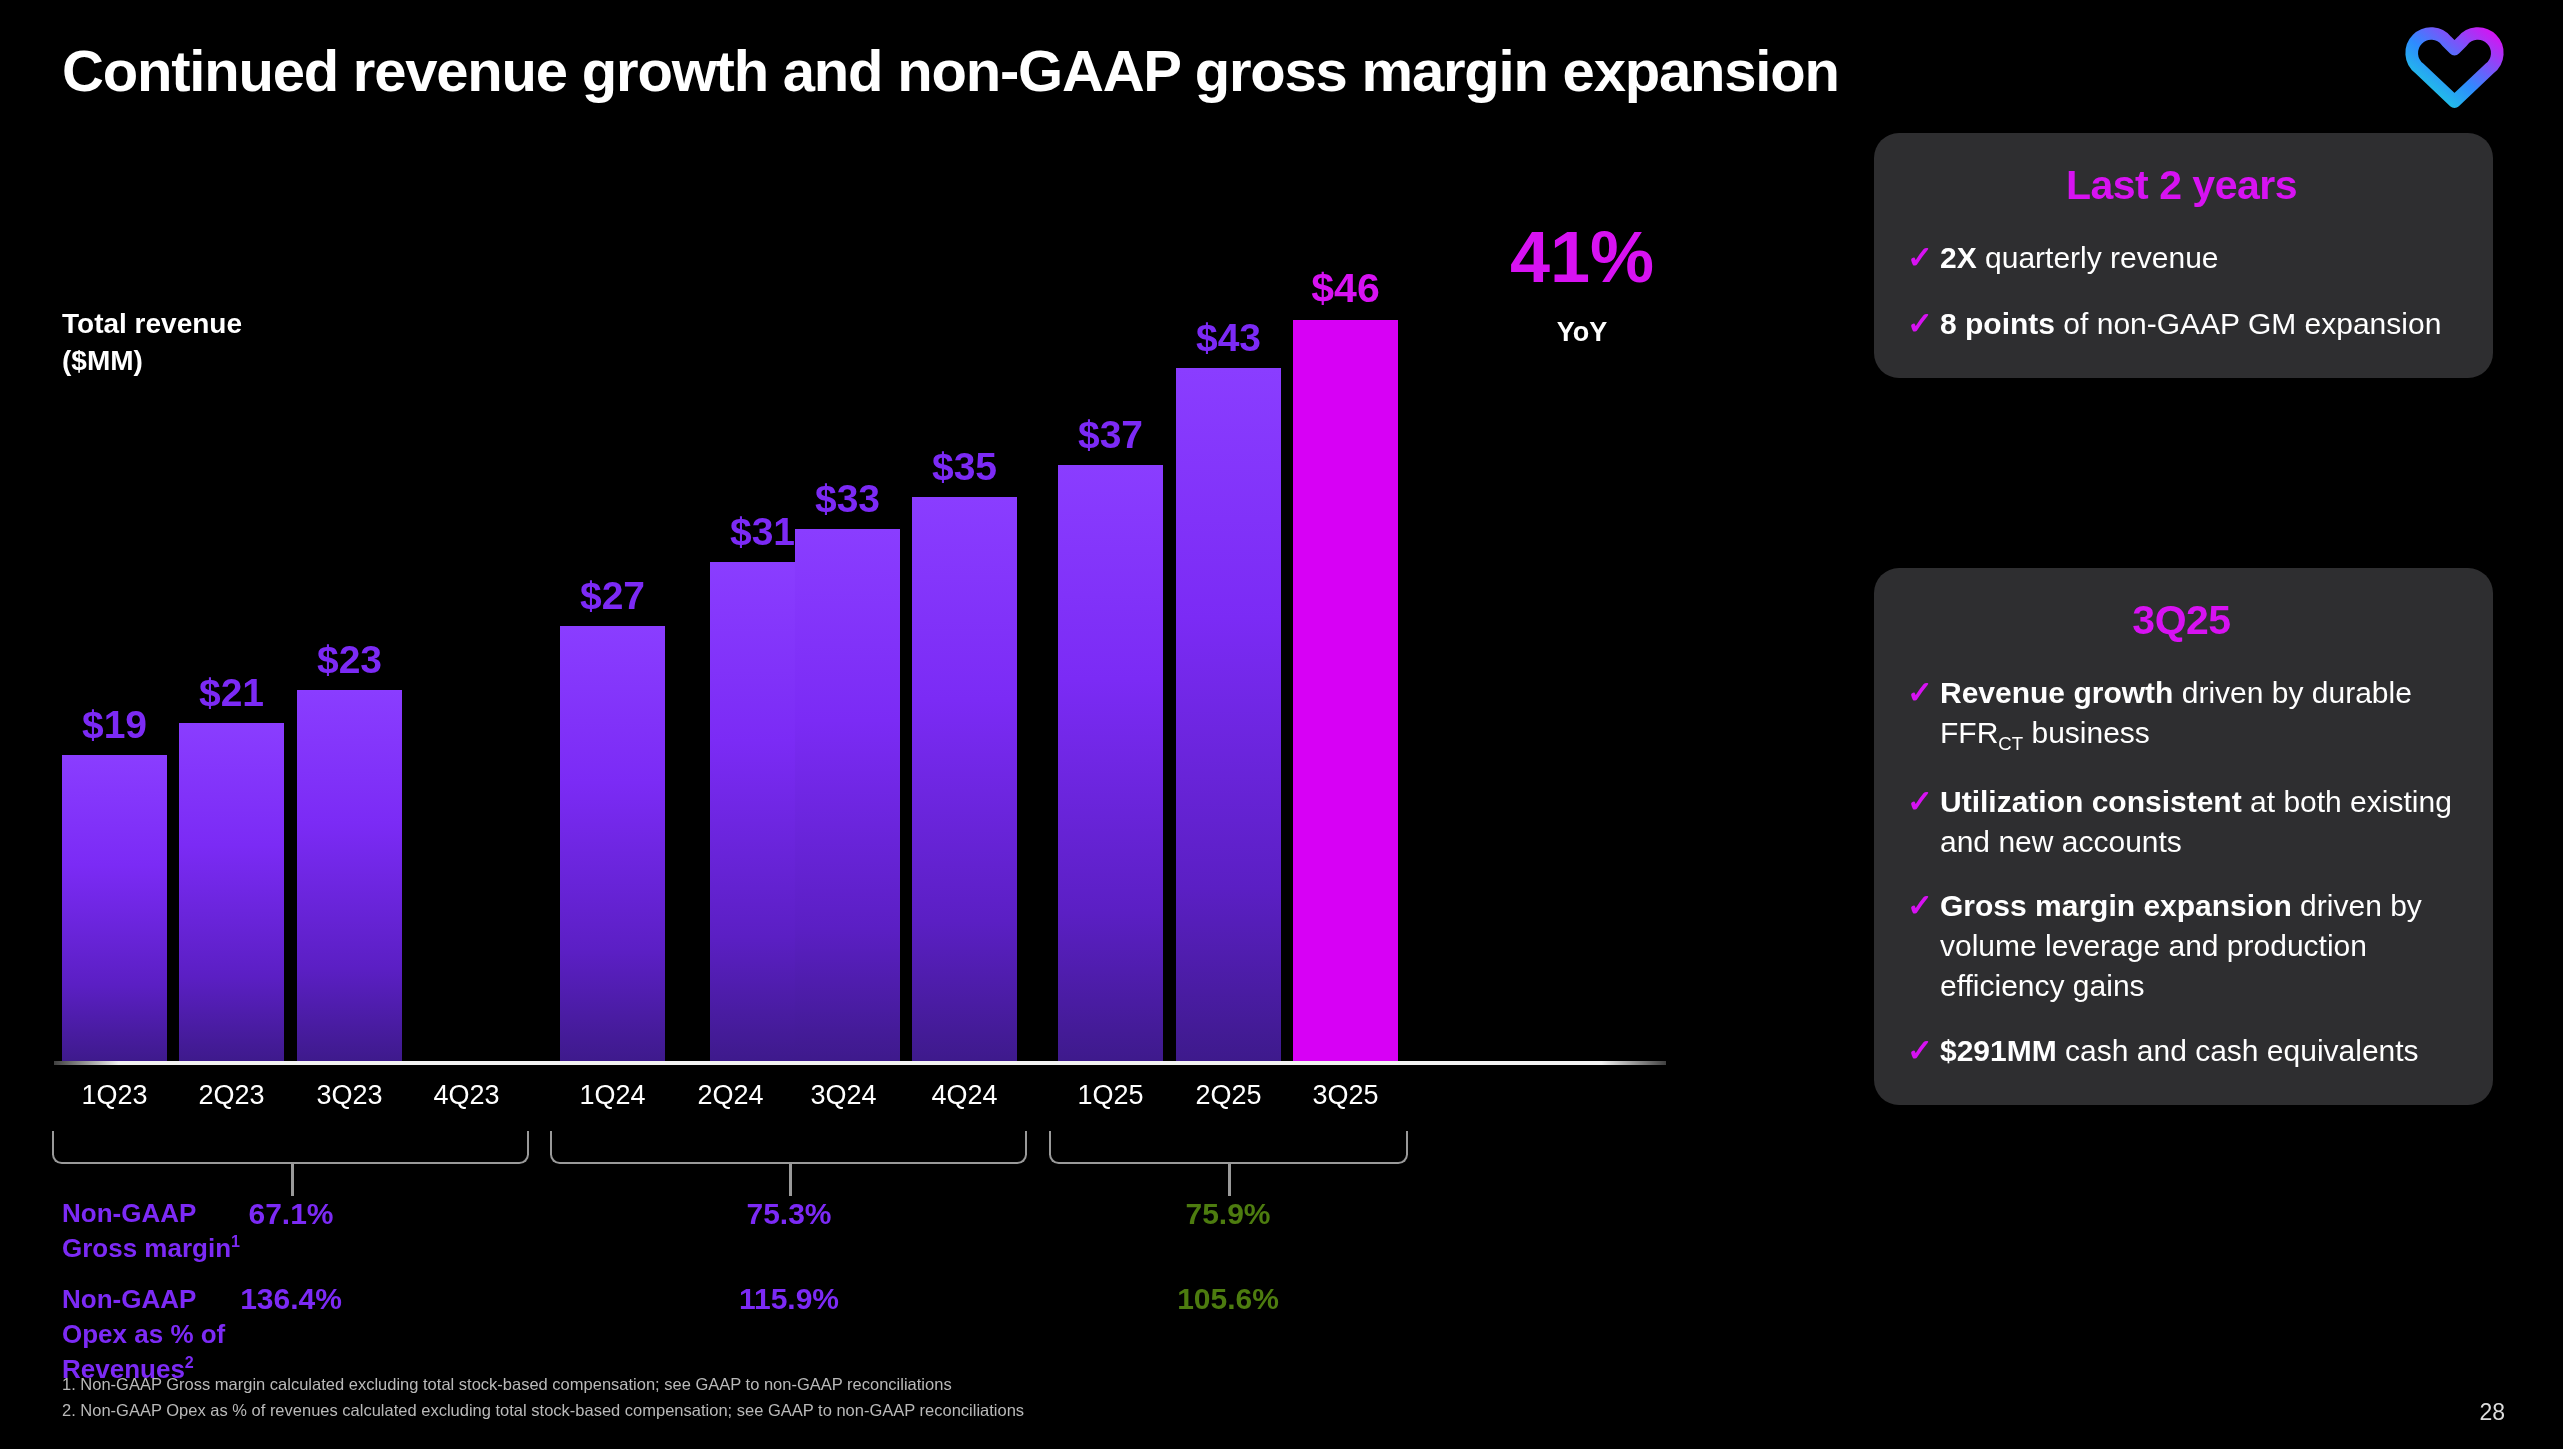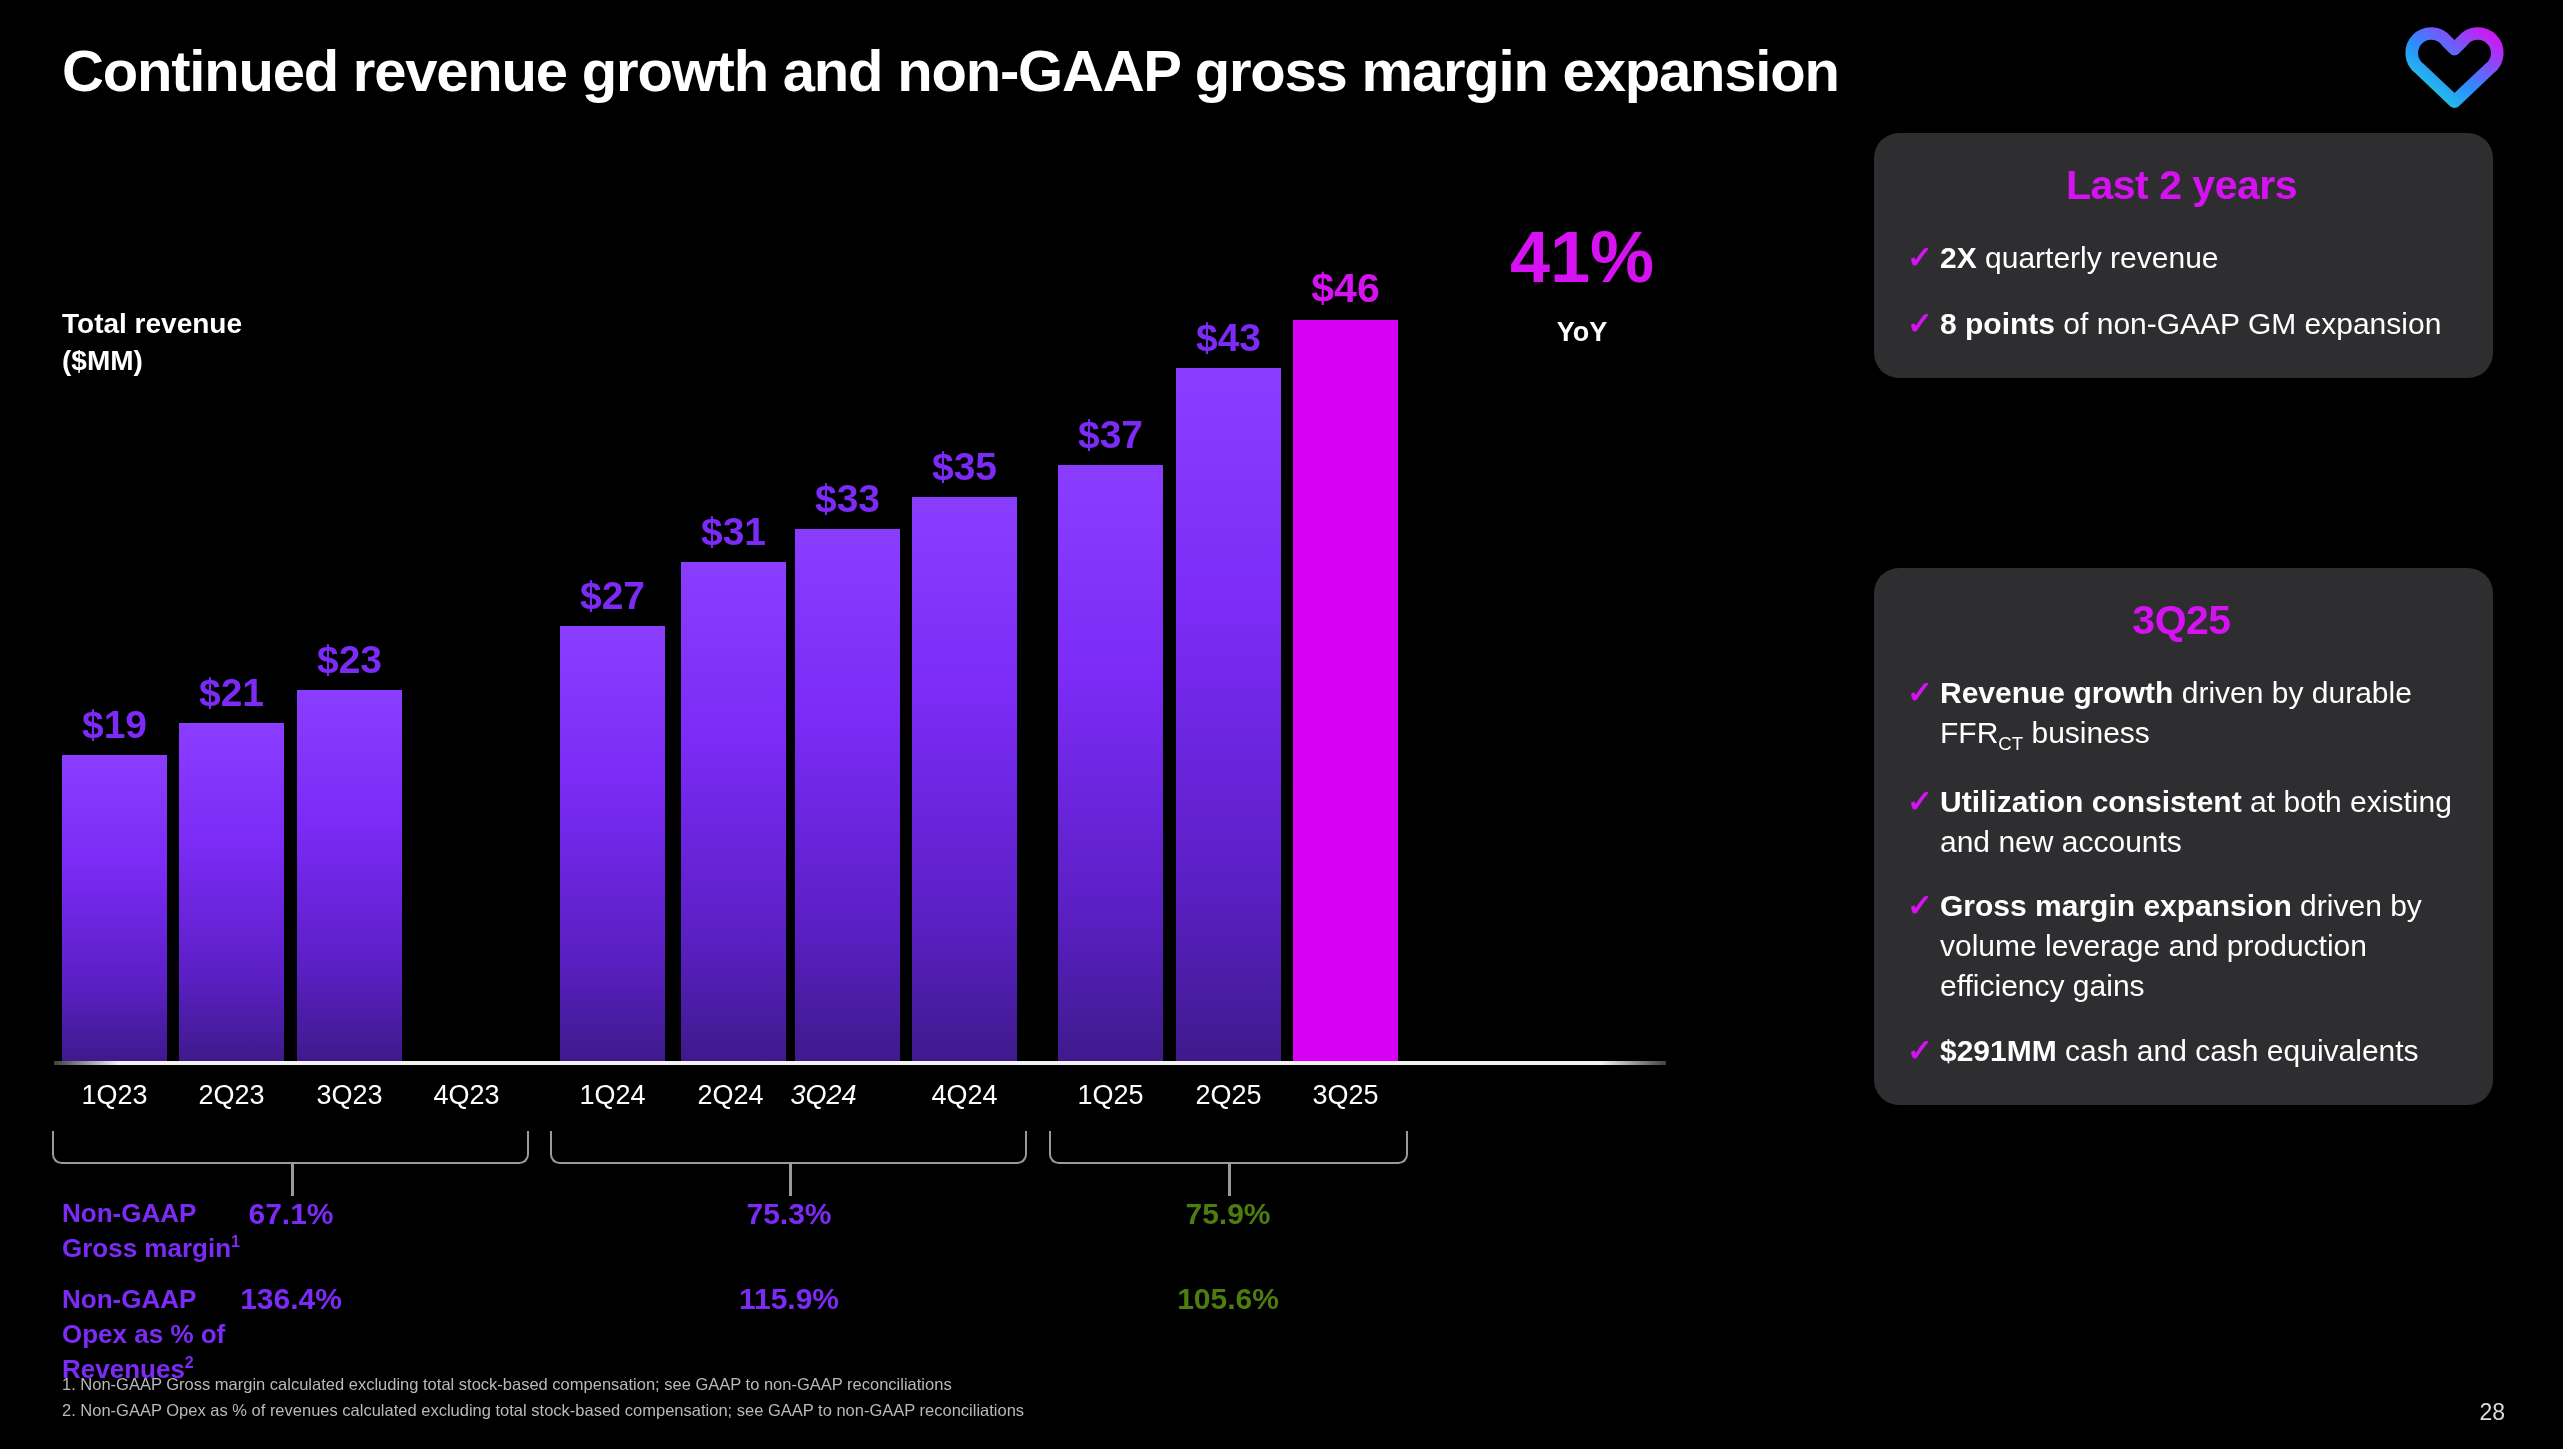--- a/index.html
+++ b/index.html
@@ -160,21 +160,21 @@
         <div class="bar" style="height: 338px;"></div>
       </div>
       <div class="bar-slot" style="left: 235px;">
         <div class="bar-label">$23</div>
         <div class="bar" style="height: 371px;"></div>
       </div>
       <div class="bar-slot" style="left: 498px;">
         <div class="bar-label">$27</div>
         <div class="bar" style="height: 435px;"></div>
       </div>
-      <div class="bar-slot" style="left: 619px;">
+      <div class="bar-slot" style="left: 648px;">
         <div class="bar-label">$31</div>
         <div class="bar" style="height: 499px;"></div>
       </div>
       <div class="bar-slot" style="left: 733px;">
         <div class="bar-label">$33</div>
         <div class="bar" style="height: 532px;"></div>
       </div>
       <div class="bar-slot" style="left: 850px;">
         <div class="bar-label">$35</div>
         <div class="bar" style="height: 564px;"></div>
@@ -193,21 +193,21 @@
       </div>
     </div>
   <div id="baseline"></div>
   <div id="x-labels">
       <div class="x-label" style="left: 0px;">1Q23</div>
       <div class="x-label" style="left: 117px;">2Q23</div>
       <div class="x-label" style="left: 235px;">3Q23</div>
       <div class="x-label" style="left: 352px;">4Q23</div>
       <div class="x-label" style="left: 498px;">1Q24</div>
       <div class="x-label" style="left: 616px;">2Q24</div>
-      <div class="x-label" style="left: 709px; font-style: italic;">3Q24</div>
+      <div class="x-label" style="left: 729px;">3Q24</div>
       <div class="x-label" style="left: 850px;">4Q24</div>
       <div class="x-label" style="left: 996px;">1Q25</div>
       <div class="x-label" style="left: 1114px;">2Q25</div>
       <div class="x-label" style="left: 1231px;">3Q25</div>
     </div>
 
   <div id="brackets">
       <div class="bracket" style="left: 52px; top: 1131px; width: 477px;"></div>
       <div class="bracket-stem" style="left: 291px; top: 1163px;"></div>
       <div class="bracket" style="left: 550px; top: 1131px; width: 477px;"></div>

